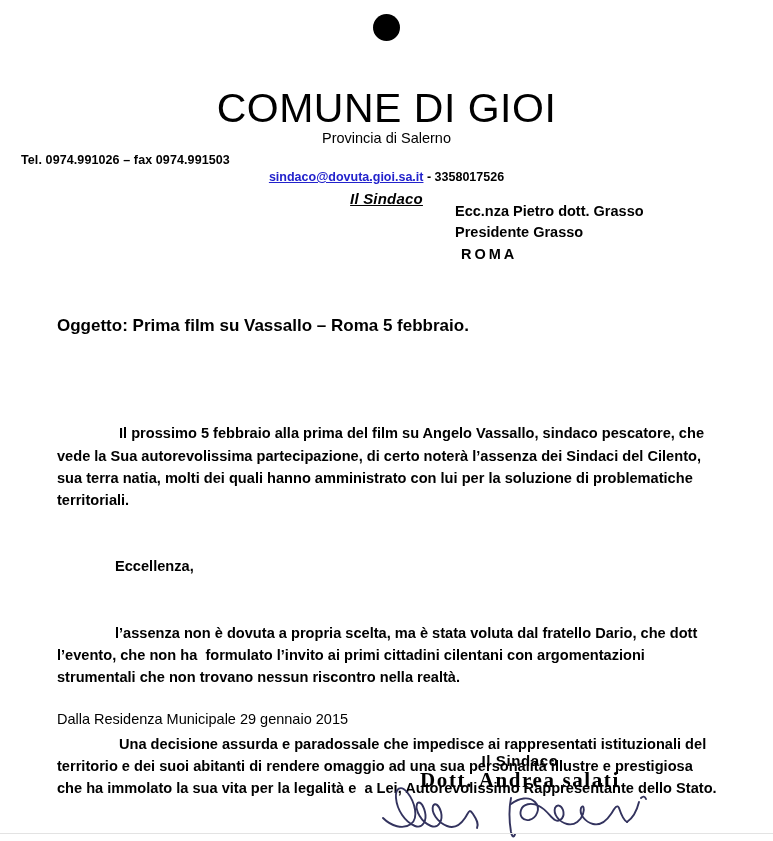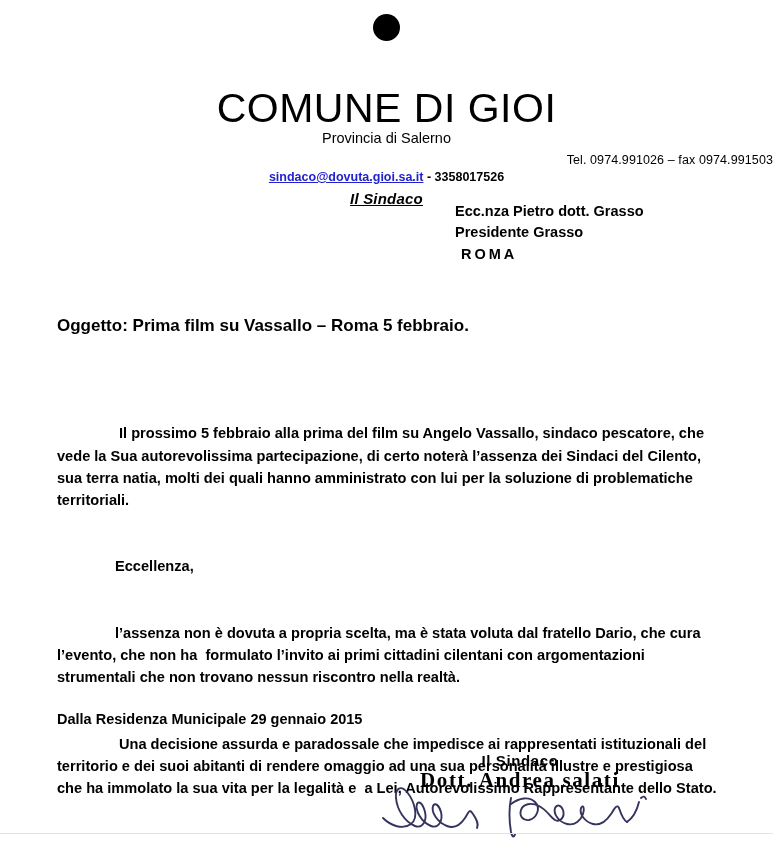--- a/index.html
+++ b/index.html
@@ -47,25 +47,26 @@
     letter-spacing: 0.5px;
     line-height: 1.05;
     white-space: nowrap;
   }
   .province {
     text-align: center;
     font-size: 14.5px;
     font-weight: 400;
   }
   .contact {
-    text-align: right;
+    text-align: left;
     font-size: 12.5px;
-    font-weight: normal;
+    font-weight: bold;
     margin-top: 7px;
     letter-spacing: 0.1px;
+    padding-left: 21px;
   }
   .contact-row2 {
     text-align: center;
     font-size: 12.5px;
     font-weight: bold;
     margin-top: 3px;
   }
   .email-link {
     color: #2222cc;
     text-decoration: underline;
@@ -120,21 +121,21 @@
   }
   .ind-lg { text-indent: 62px; }
   .ind-md { text-indent: 58px; }
 
   
   .date-line {
     position: absolute;
     left: 57px;
     top: 711px;
     font-size: 14.5px;
-    font-weight: bold;
+    font-weight: normal;
   }
 
   
   .signature {
     position: absolute;
     left: 355px;
     top: 752px;
     width: 330px;
     text-align: center;
   }
@@ -193,21 +194,21 @@
     <div>Ecc.nza  Pietro dott. Grasso</div>
     <div>Presidente Grasso</div>
     <div class="city">ROMA</div>
   </div>
 
   <div class="subject">Oggetto: Prima film su Vassallo – Roma 5 febbraio.</div>
 
   <div class="body">
     <p class="ind-lg">Il prossimo 5 febbraio alla prima del film su Angelo Vassallo, sindaco pescatore, che vede la Sua autorevolissima partecipazione, di certo noterà l’assenza dei Sindaci del Cilento, sua terra natia, molti dei quali hanno amministrato con lui per la soluzione di problematiche territoriali.</p>
     <p class="ind-md">Eccellenza,</p>
-    <p class="ind-md">l’assenza non è dovuta a propria scelta, ma è stata voluta dal fratello Dario, che cura l’evento, che non ha  formulato l’invito ai primi cittadini cilentani con argomentazioni strumentali che non trovano nessun riscontro nella realtà.</p>
+    <p class="ind-md">l’assenza non è dovuta a propria scelta, ma è stata voluta dal fratello Dario, che dott l’evento, che non ha  formulato l’invito ai primi cittadini cilentani con argomentazioni strumentali che non trovano nessun riscontro nella realtà.</p>
     <p class="ind-lg">Una decisione assurda e paradossale che impedisce ai rappresentati istituzionali del territorio e dei suoi abitanti di rendere omaggio ad una sua personalità illustre e prestigiosa che ha immolato la sua vita per la legalità e  a Lei, Autorevolissimo Rappresentante dello Stato.</p>
     
     
     
   </div>
 
   <div class="date-line">Dalla Residenza Municipale 29 gennaio 2015</div>
 
   <div class="signature">
     <div class="sig-role">Il Sindaco</div>

